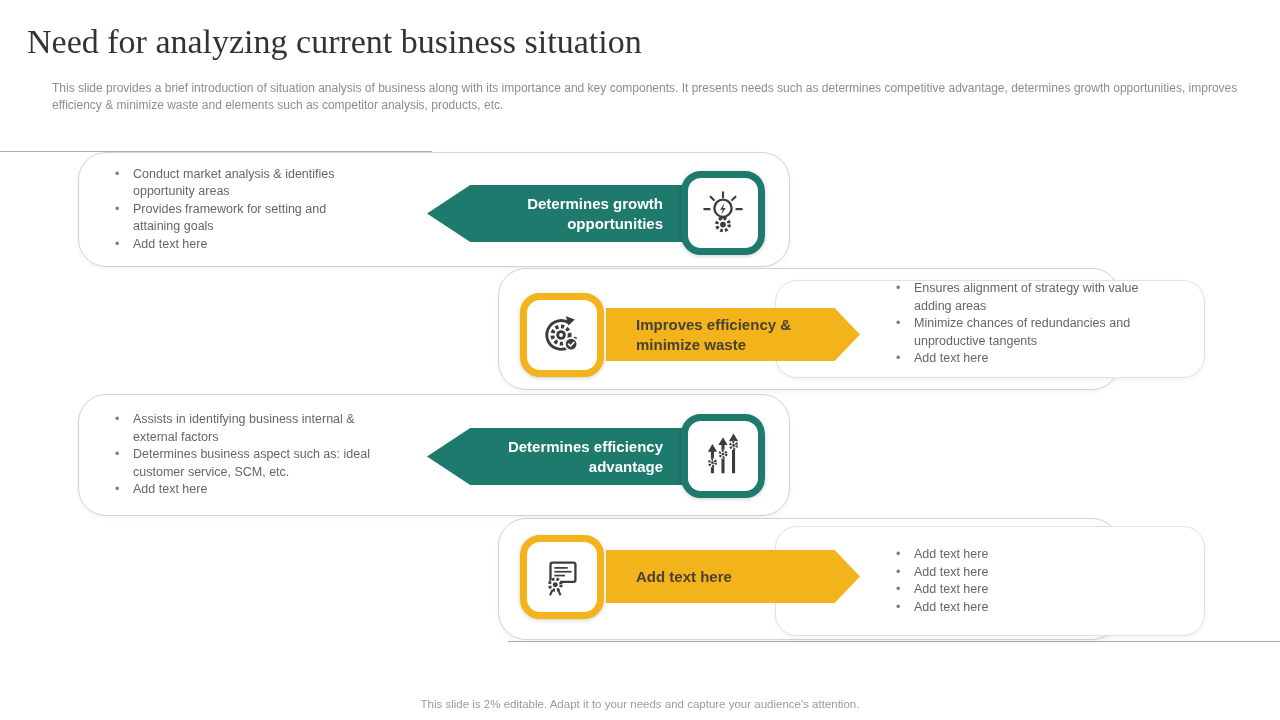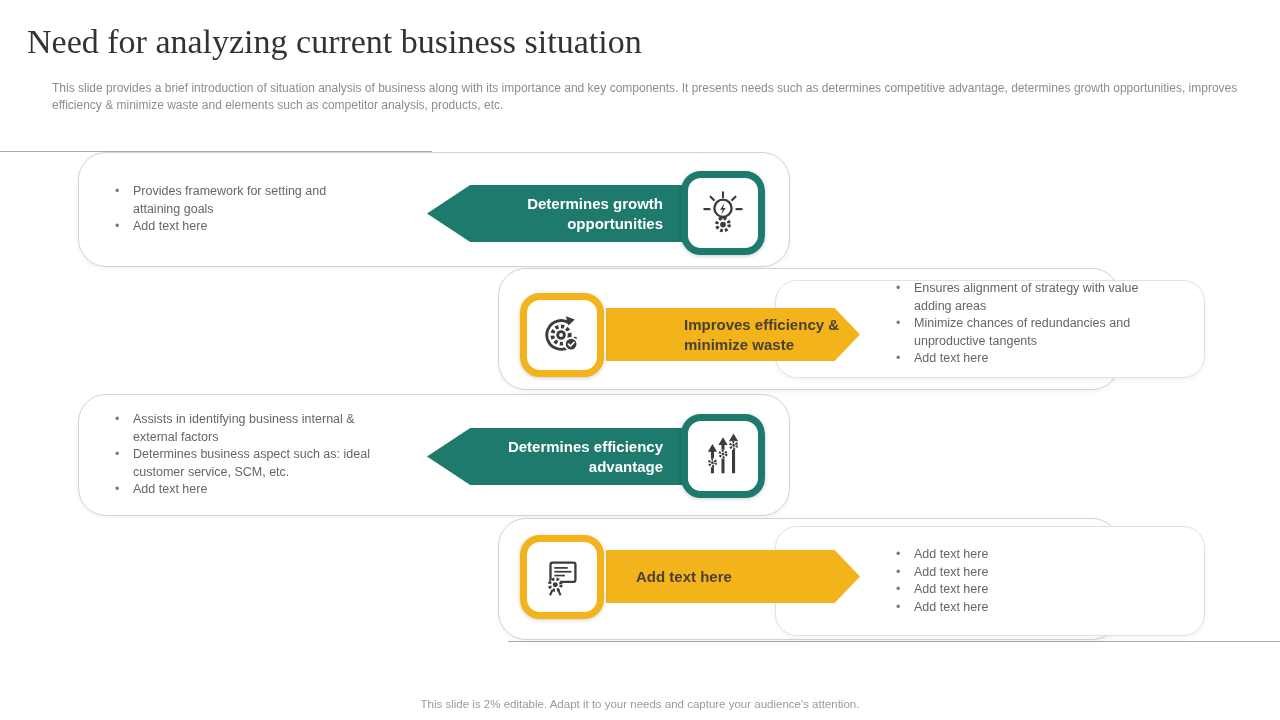--- a/index.html
+++ b/index.html
@@ -61,21 +61,21 @@
   }
   .arrow.right{
     background:var(--yellow);color:#4a4134;justify-content:flex-start;text-align:left;
     padding-left:30px;clip-path:polygon(0 0, 90% 0, 100% 50%, 90% 100%, 0 100%);
   }
   #r1arrow{left:427px;top:185px;width:270px;height:57px;}
   #r2arrow{left:606px;top:308px;width:254px;height:53px;}
   #r3arrow{left:427px;top:428px;width:270px;height:57px;}
   #r4arrow{left:606px;top:550px;width:254px;height:53px;}
   #r1arrow span{display:block;max-width:185px;}
-  #r2arrow span{display:block;max-width:178px;margin-left:48px;}
+  #r2arrow span{display:block;max-width:178px;}
   #r3arrow span{display:block;max-width:168px;}
 
   .tile{
     position:absolute;width:84px;height:84px;border-radius:20px;background:#ffffff;
     box-sizing:border-box;display:flex;align-items:center;justify-content:center;
     box-shadow:0 1px 4px rgba(0,0,0,0.2);
   }
   .tile.teal{border:7px solid var(--teal);}
   .tile.yellow{border:7px solid var(--yellow);}
   #r1tile{left:681px;top:171px;}
@@ -90,20 +90,21 @@
 <div class="slide">
 
   <div class="title">Need for analyzing current business situation</div>
   <div class="desc">This slide provides a brief introduction of situation analysis of business along with its importance and key components. It presents needs such as determines competitive advantage, determines growth opportunities, improves efficiency &amp; minimize waste and elements such as competitor analysis, products, etc.</div>
 
   <div class="connector" id="conn-tl"></div>
   <div class="connector" id="conn-br"></div>
 
   <div class="card" id="r1card"></div>
   <ul class="bullets" id="r1b">
+    <li>Conduct market analysis &amp; identifies opportunity areas</li>
     <li>Provides framework for setting and attaining goals</li>
     <li>Add text here</li>
   </ul>
   <div class="arrow left" id="r1arrow">
     <span>Determines growth opportunities</span>
   </div>
   <div class="tile teal" id="r1tile">
     <svg width="46" height="46" viewBox="0 0 48 48">
       <g stroke="#3c3c3c" stroke-width="2.2" stroke-linecap="round">
         <line x1="24" y1="2.5" x2="24" y2="7.5"></line>

